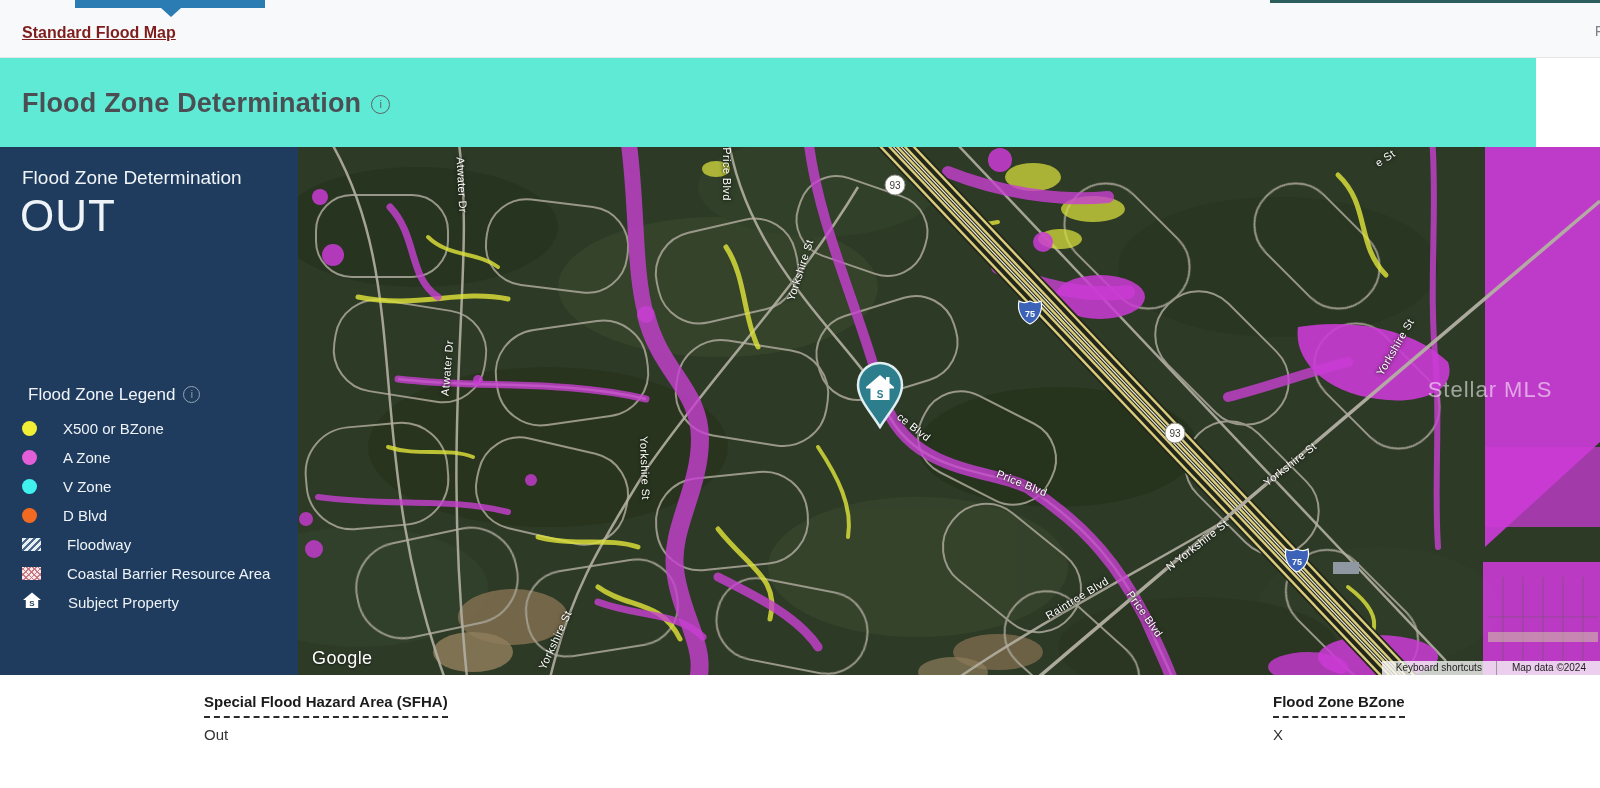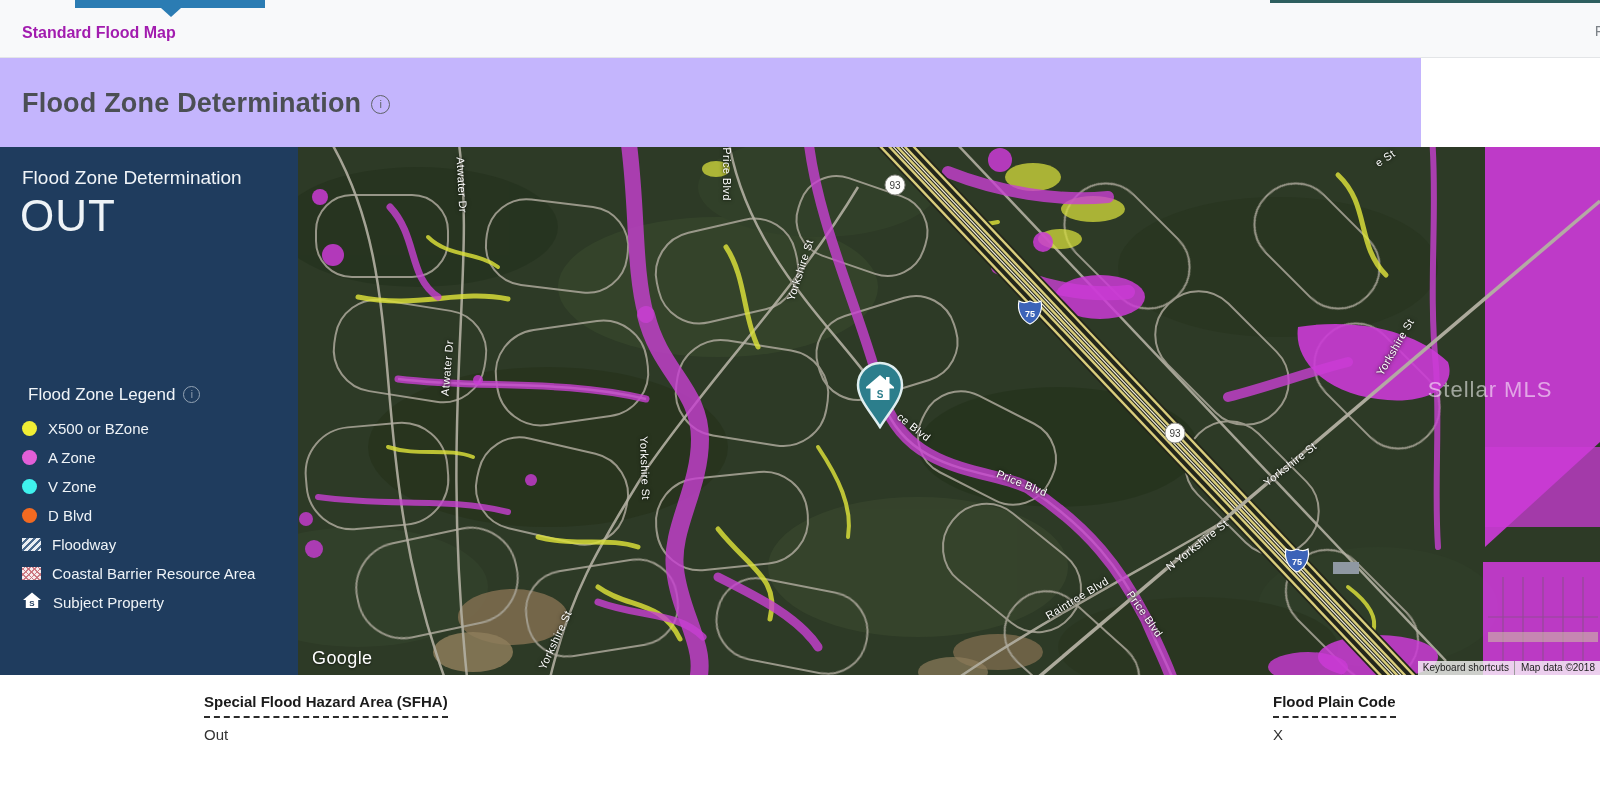--- a/index.html
+++ b/index.html
@@ -4,55 +4,55 @@
 <style>
   html,body{margin:0;padding:0;background:#fff;}
   body{font-family:"Liberation Sans","DejaVu Sans",sans-serif;}
   .page{position:relative;width:1600px;height:788px;overflow:hidden;background:#fff;}
 
   
   .tabbar{position:absolute;left:0;top:0;width:1600px;height:57px;background:#f8f9fa;border-bottom:1px solid #e3e5e7;}
   .topline{position:absolute;right:0;top:0;width:330px;height:3px;background:#2e5f5f;}
   .tab-indicator{position:absolute;left:75px;top:0;width:190px;height:8px;background:#2b7cb3;}
   .tab-indicator:after{content:"";position:absolute;left:86px;top:8px;border-left:10px solid transparent;border-right:10px solid transparent;border-top:9px solid #2b7cb3;}
-  .tab-title{position:absolute;left:22px;top:24px;font-size:16px;font-weight:700;color:#a21caf;}
+  .tab-title{position:absolute;left:22px;top:24px;font-size:16px;font-weight:700;color:#7f1d1d;text-decoration:underline;}
   .tab-right-partial{position:absolute;right:-4px;top:22px;font-size:15px;color:#7d8388;}
 
   
-  .titlerow{position:absolute;left:0;top:58px;width:1421px;height:89px;background:#c4b5fd;}
+  .titlerow{position:absolute;left:0;top:58px;width:1536px;height:89px;background:#5eead4;}
   .page-title{position:absolute;left:22px;top:30px;font-size:27px;font-weight:700;color:#4b4f54;letter-spacing:.2px;}
   .info-icon{display:inline-block;width:17px;height:17px;border:1.5px solid #5f6368;border-radius:50%;color:#5f6368;font-size:11px;line-height:17px;text-align:center;font-style:normal;vertical-align:4px;margin-left:10px;font-weight:400;}
 
   
   .panel{position:absolute;left:0;top:147px;width:298px;height:528px;background:#1f3c5e;color:#eef3f7;}
   .det-label{position:absolute;left:22px;top:20px;font-size:19px;font-weight:400;color:#f0f4f8;}
   .det-value{position:absolute;left:20px;top:44px;font-size:44px;font-weight:300;color:#eef3f7;letter-spacing:1px;}
   .legend-title{position:absolute;left:28px;top:238px;font-size:17px;color:#f0f4f8;}
   .legend-info{width:15px;height:15px;border:1.2px solid #93a3b4;color:#93a3b4;font-size:10px;line-height:15px;vertical-align:2px;margin-left:8px;}
   .legend-list{position:absolute;left:22px;top:272px;display:flex;flex-direction:column;gap:10px;}
-  .legend-row{display:flex;align-items:center;gap:11px;height:19px;}
+  .legend-row{display:flex;align-items:center;gap:26px;height:19px;}
   .legend-row .lbl{font-size:15px;color:#eef3f7;}
   .sw{flex:0 0 auto;}
   .sw-circle{width:15px;height:15px;border-radius:50%;}
   .sw-y{background:#f0ee35;}
   .sw-a{background:#e25fd8;}
   .sw-v{background:#3ff2ee;}
   .sw-d{background:#f26a21;}
   .sw-floodway{width:19px;height:13px;background:repeating-linear-gradient(135deg,#e9eef3 0 3px,#48688c 3px 5px);}
   .sw-coastal{width:19px;height:13px;background:
       repeating-linear-gradient(45deg,rgba(200,110,120,.9) 0 1px,transparent 1px 4px),
       repeating-linear-gradient(-45deg,rgba(200,110,120,.9) 0 1px,transparent 1px 4px),#f6e9ec;}
 
   
   .map{position:absolute;left:298px;top:147px;width:1302px;height:528px;background:#2d3a26;overflow:hidden;}
   .map svg{position:absolute;left:0;top:0;}
   .maplabel{position:absolute;transform:translate(-50%,-50%);color:#fff;font-size:11px;letter-spacing:.4px;white-space:nowrap;text-shadow:0 0 2px rgba(20,25,15,.95),0 0 4px rgba(20,25,15,.8);}
   .google-logo{position:absolute;left:14px;bottom:6px;font-size:18px;color:#fff;letter-spacing:.4px;font-weight:500;text-shadow:0 1px 2px rgba(0,0,0,.55);}
   .attribution{position:absolute;right:0;bottom:0;display:flex;font-size:10px;color:#1d1d1d;}
-  .attribution span{background:rgba(250,250,250,.78);padding:1px 5px 2px;}
+  .attribution span{background:rgba(250,250,250,.78);padding:1px 14px 2px;}
   .attribution .sep{width:1px;background:rgba(250,250,250,.78);border-left:1px solid #9a9a9a;padding:0;}
   .watermark{position:absolute;left:1192px;top:243px;transform:translate(-50%,-50%);font-size:22px;color:rgba(255,255,255,.55);letter-spacing:1px;white-space:nowrap;}
 
   
   .footer{position:absolute;left:8px;top:675px;width:1600px;height:113px;background:#fff;}
   .field{position:absolute;top:18px;}
   .field .flabel{display:inline-block;font-size:15px;font-weight:700;color:#1b1b1b;border-bottom:2px dashed #2b2b2b;padding-bottom:6px;}
   .field .fvalue{margin-top:8px;font-size:15px;color:#333;}
   .f1{left:196px;} .f2{left:730px;} .f3{left:1265px;}
 </style>
@@ -288,29 +288,29 @@
     <span class="maplabel" style="left:779px;top:451px;transform:translate(-50%,-50%) rotate(-31deg);">Raintree Blvd</span>
     <span class="maplabel" style="left:847px;top:467px;transform:translate(-50%,-50%) rotate(55deg);">Price Blvd</span>
     <span class="maplabel" style="left:257px;top:493px;transform:translate(-50%,-50%) rotate(-65deg);">Yorkshire St</span>
     <span class="maplabel" style="left:1087px;top:11px;transform:translate(-50%,-50%) rotate(-35deg);">e St</span>
 
     <div class="watermark">Stellar MLS</div>
     <div class="google-logo">Google</div>
     <div class="attribution">
       <span>Keyboard shortcuts</span>
         <span class="sep"></span>
-        <span>Map data ©2018</span>
+        <span>Map data ©2024</span>
     </div>
   </div>
 
   <div class="footer">
     <div class="field f1">
       <div class="flabel">Special Flood Hazard Area (SFHA)</div>
       <div class="fvalue">Out</div>
     </div>
     <div class="field f3">
-      <div class="flabel">Flood Plain Code</div>
+      <div class="flabel">Flood Zone BZone</div>
       <div class="fvalue">X</div>
     </div>
 
   </div>
 
 </div>
 
 </body></html>

